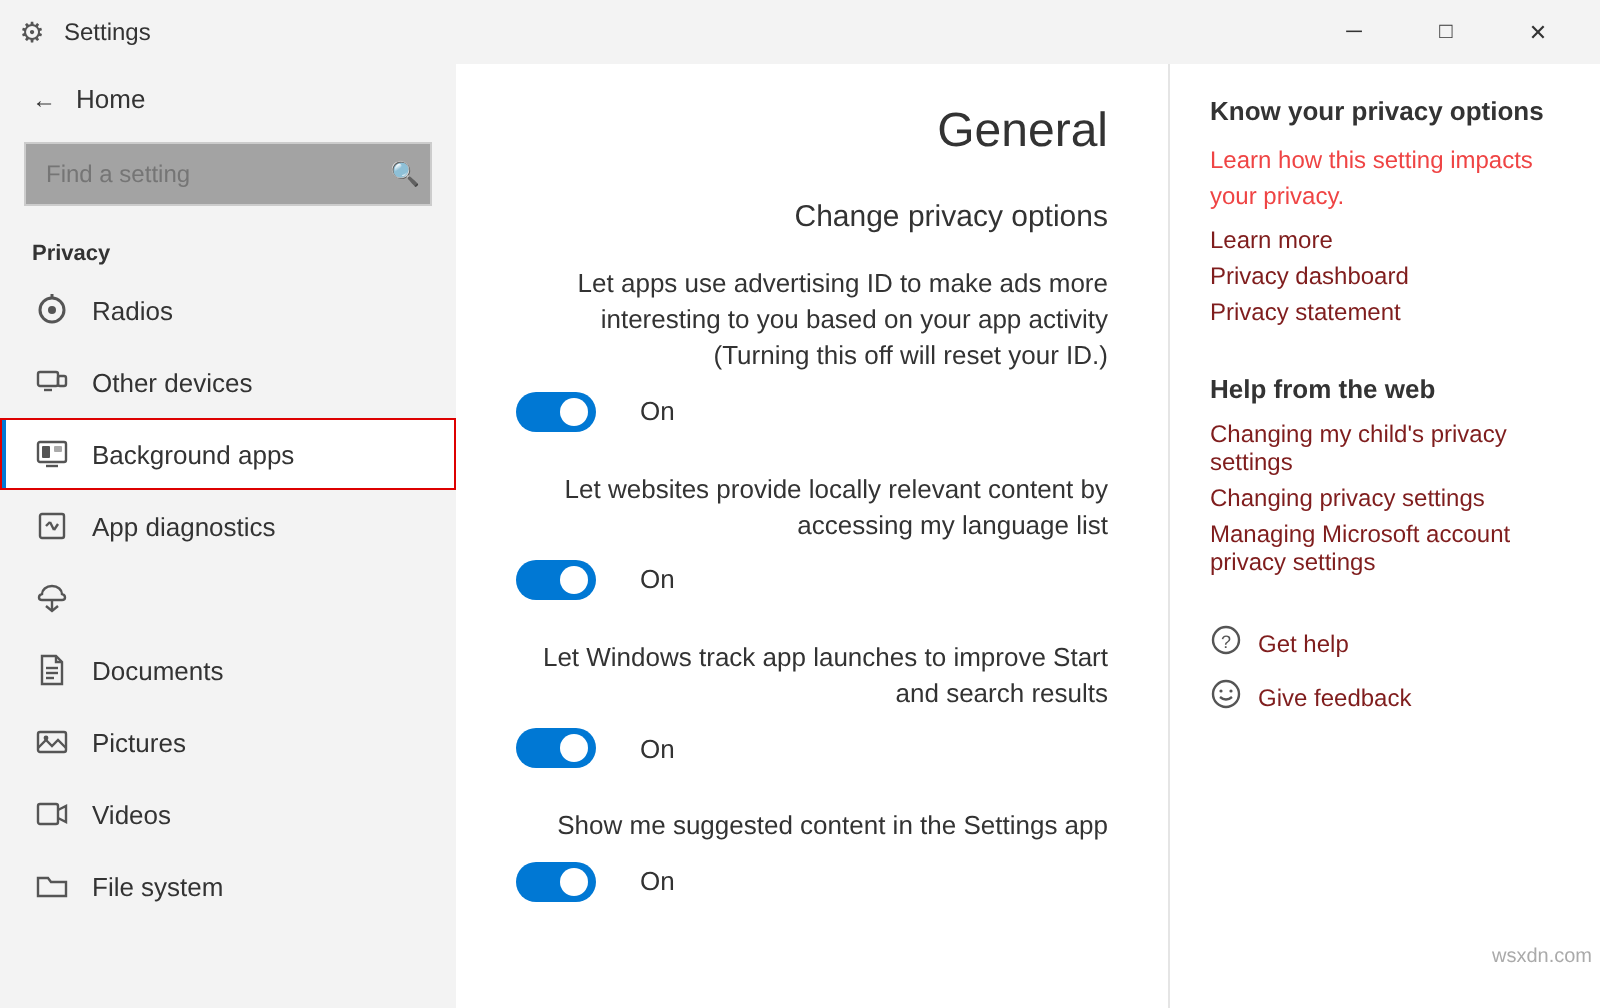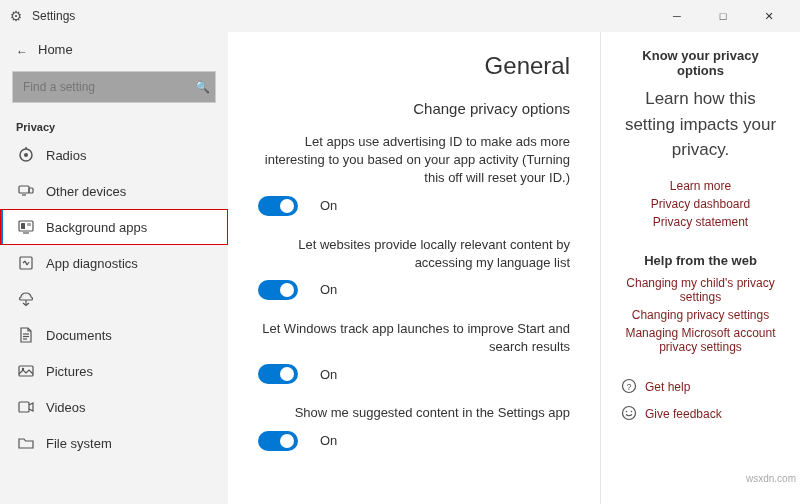--- a/index.html
+++ b/index.html
@@ -211,43 +211,42 @@
       transition: right 0.2s;
     }
 
     .toggle-label {
       font-size: 13px;
       color: #333;
     }
 
     
     .right-panel {
-      width: 200px;
+      width: 216px;
       flex-shrink: 0;
       padding: 16px 20px;
       background: white;
       border-left: 1px solid #e5e5e5;
       overflow-y: auto;
-      text-align: center;
     }
 
     .panel-section {
       margin-bottom: 24px;
     }
     .panel-section-title {
       font-size: 13px;
       font-weight: 600;
       color: #333;
       margin-bottom: 8px;
     }
     .panel-text {
-      font-size: 17px;
-      color: #404040;
+      font-size: 12px;
+      color: #ef4444;
       line-height: 1.5;
-      margin-bottom: 16px;
+      margin-bottom: 6px;
     }
     .panel-link {
       font-size: 12px;
       color: #7f1d1d;
       cursor: pointer;
       display: block;
       margin-bottom: 4px;
       text-decoration: none;
     }
 

